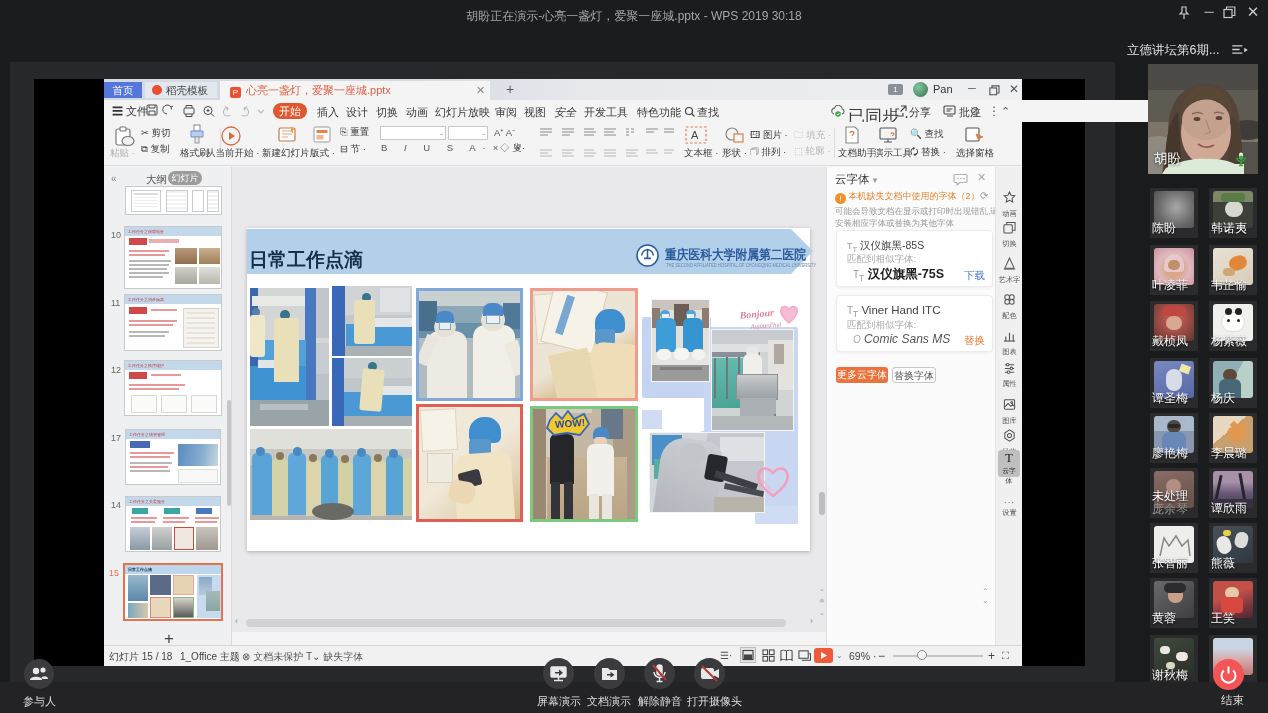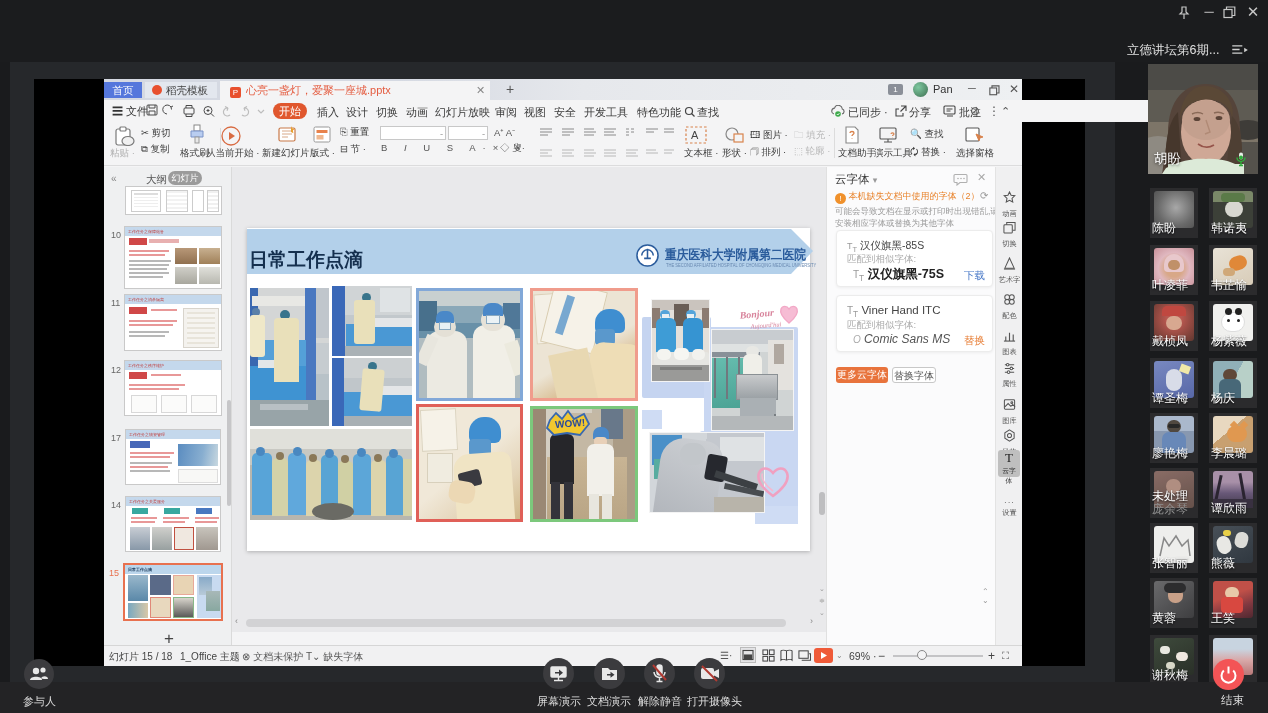--- a/index.html
+++ b/index.html
@@ -34,20 +34,21 @@
 .tile .av{position:absolute;left:4px;top:3px;width:40px;height:37px;border-radius:3px;}
 .tile .nm{position:absolute;left:2px;bottom:1px;font-size:12px;color:#fff;text-shadow:0 1px 2px rgba(0,0,0,.8);white-space:nowrap;}
 .rtool{position:absolute;left:0;width:27px;text-align:center;}
 .rtool div{font-size:8px;color:#555;transform:scale(.9);}
 #ribbon div.t{font-size:9.5px !important;}
 </style>
 </head>
 <body>
 <div id="stage">
   <div class="abs" id="topbar"></div>
+  <div class="abs" id="toptitle">胡盼正在演示-心亮一盏灯，爱聚一座城.pptx - WPS 2019 30:18</div>
   <svg class="abs" style="left:1176px;top:4px" width="16" height="18" viewBox="0 0 16 18">
       <g stroke="#c8c8c8" stroke-width="1.2" fill="none">
         <path d="M6 3 L10 3 L10 8 L12 10 L4 10 L6 8 Z"></path>
         <path d="M8 10 L8 15"></path>
       </g>
     </svg>
   <div class="abs winctl" style="left:1196px;top:3px;">─</div>
   <svg class="abs" style="left:1223px;top:6px" width="13" height="13" viewBox="0 0 13 13">
       <g stroke="#c8c8c8" stroke-width="1.2" fill="none">
         <rect x="1" y="3.5" width="8" height="8"></rect>
@@ -95,36 +96,36 @@
           </g>
         </svg>
       <div class="abs" style="left:169px;top:3px;width:34px;height:16px;background:#e0572e;border-radius:8px;color:#fff;font-size:11px;text-align:center;line-height:16px;">开始</div>
       <div class="t" style="left:213px;top:5px;font-size:11px;color:#3a3a3a;">插入</div>
       <div class="t" style="left:242px;top:5px;font-size:11px;color:#3a3a3a;">设计</div>
       <div class="t" style="left:272px;top:5px;font-size:11px;color:#3a3a3a;">切换</div>
       <div class="t" style="left:302px;top:5px;font-size:11px;color:#3a3a3a;">动画</div>
       <div class="t" style="left:331px;top:5px;font-size:11px;color:#3a3a3a;">幻灯片放映</div>
       <div class="t" style="left:391px;top:5px;font-size:11px;color:#3a3a3a;">审阅</div>
       <div class="t" style="left:420px;top:5px;font-size:11px;color:#3a3a3a;">视图</div>
-      <div class="t" style="left:450px;top:5px;font-size:11px;color:#3a3a3a;">安全</div>
+      <div class="t" style="left:450px;top:5px;font-size:11px;color:#3a3a3a;font-style:italic;">安全</div>
       <div class="t" style="left:480px;top:5px;font-size:11px;color:#3a3a3a;">开发工具</div>
       <div class="t" style="left:533px;top:5px;font-size:11px;color:#3a3a3a;">特色功能</div>
       <svg class="abs" style="left:580px;top:6px" width="12" height="12" viewBox="0 0 12 12">
           <g stroke="#444" stroke-width="1.2" fill="none">
             <circle cx="5" cy="5" r="3.5"></circle>
             <path d="M7.5 7.5 l3 3"></path>
           </g>
         </svg>
       <div class="t" style="left:593px;top:5px;font-size:11px;color:#3a3a3a;">查找</div>
       <svg class="abs" style="left:727px;top:5px" width="14" height="13" viewBox="0 0 14 13">
           <path d="M3 9 a3 3 0 0 1 .5 -5.9 a4 4 0 0 1 7.8 .9 a2.6 2.6 0 0 1 -.3 5" stroke="#6a6a6a" fill="none" stroke-width="1.1"></path>
           <circle cx="7" cy="9" r="2.8" fill="#3faa4c"></circle>
           <path d="M5.8 9 l1 1 l1.6 -1.8" stroke="#fff" stroke-width="0.9" fill="none"></path>
         </svg>
-      <div class="t" style="left:744px;top:5px;font-size:11px;color:#3a3a3a;">已同步 ·</div>
+      <div class="t" style="left:744px;top:5px;font-size:17px;color:#3a3a3a;">已同步 ·</div>
       <svg class="abs" style="left:791px;top:5px" width="12" height="12" viewBox="0 0 12 12">
           <g stroke="#444" stroke-width="1.1" fill="none">
             <path d="M4 4 h-3 v7 h7 v-3"></path>
             <path d="M6 1 h5 v5 M11 1 L5.5 6.5"></path>
           </g>
         </svg>
       <div class="t" style="left:805px;top:5px;font-size:11px;color:#3a3a3a;">分享</div>
       <svg class="abs" style="left:839px;top:5px" width="13" height="12" viewBox="0 0 13 12">
           <g stroke="#444" stroke-width="1.1" fill="none">
             <rect x="1" y="1" width="11" height="8" rx="1"></rect>

